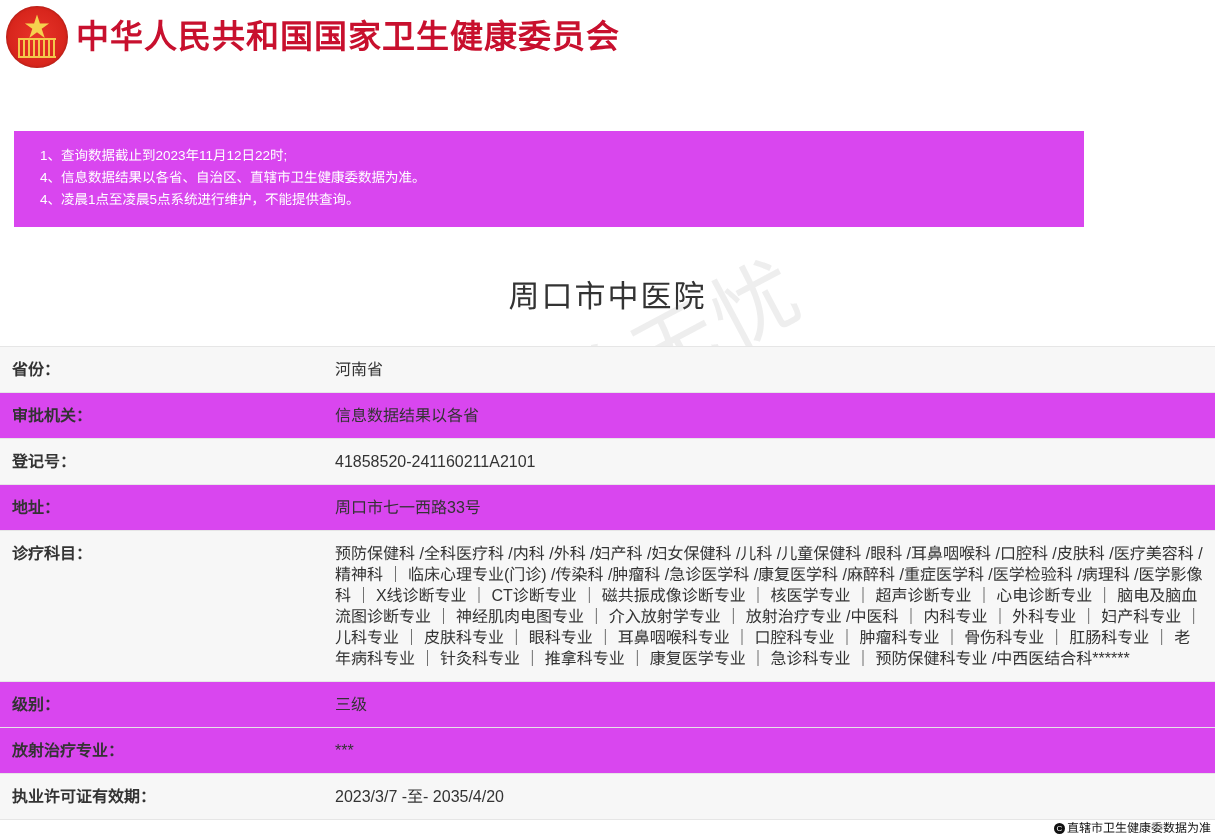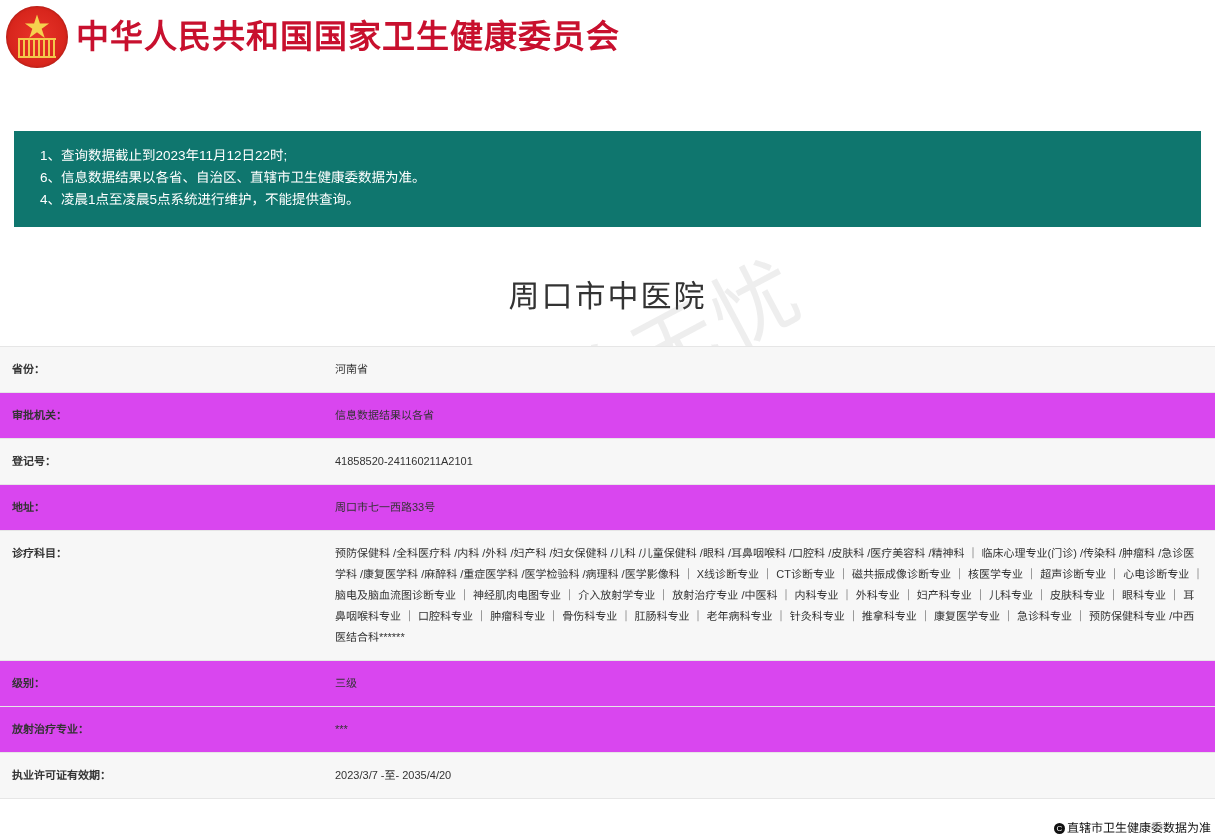--- a/index.html
+++ b/index.html
@@ -77,25 +77,25 @@
     font-weight: bold;
     color: #c8102e;
     letter-spacing: 1.05px;
     white-space: nowrap;
     margin-top: 3px;
   }
 
   
   .notice {
     margin: 57px 14px 0 14px;
-    background: #0f766e;
+    background: #d946ef;
     color: #ffffff;
     padding: 14px 1px 16px 26px;
     box-sizing: border-box;
-    width: 1187px;
+    width: 1070px;
   }
   .notice-line {
     font-size: 13.5px;
     line-height: 22px;
     color: #ffffff;
   }
 
   
   .hospital-name {
     text-align: center;
@@ -114,21 +114,21 @@
     position: relative;
     z-index: 2;
   }
   .info-table tr {
     border-top: 1px solid #e6e6e6;
     border-bottom: 1px solid #e6e6e6;
   }
   .info-table td {
     vertical-align: top;
     padding: 12px 10px 12px 12px;
-    font-size: 11px;
+    font-size: 16px;
     line-height: 21px;
     margin-left: 19px;
   }
   td.label {
     width: 305px;
     font-weight: bold;
     color: #333;
     white-space: nowrap;
   }
   td.value {
@@ -181,21 +181,21 @@
 
 <div class="header-banner">
   <div class="emblem"></div>
   <div class="title-block">
     <div class="title-cn">中华人民共和国国家卫生健康委员会</div>
   </div>
 </div>
 
 <div class="notice">
   <div class="notice-line">1、查询数据截止到2023年11月12日22时;</div>
-  <div class="notice-line">6、信息数据结果以各省、自治区、直辖市卫生健康委数据为准。</div>
+  <div class="notice-line">4、信息数据结果以各省、自治区、直辖市卫生健康委数据为准。</div>
   <div class="notice-line">4、凌晨1点至凌晨5点系统进行维护，不能提供查询。</div>
 </div>
 
 <div class="hospital-name">周口市中医院</div>
 
 <div class="watermark">抖美无忧</div>
 
 <table class="info-table">
   <tbody>
     <tr class="row-alt">

